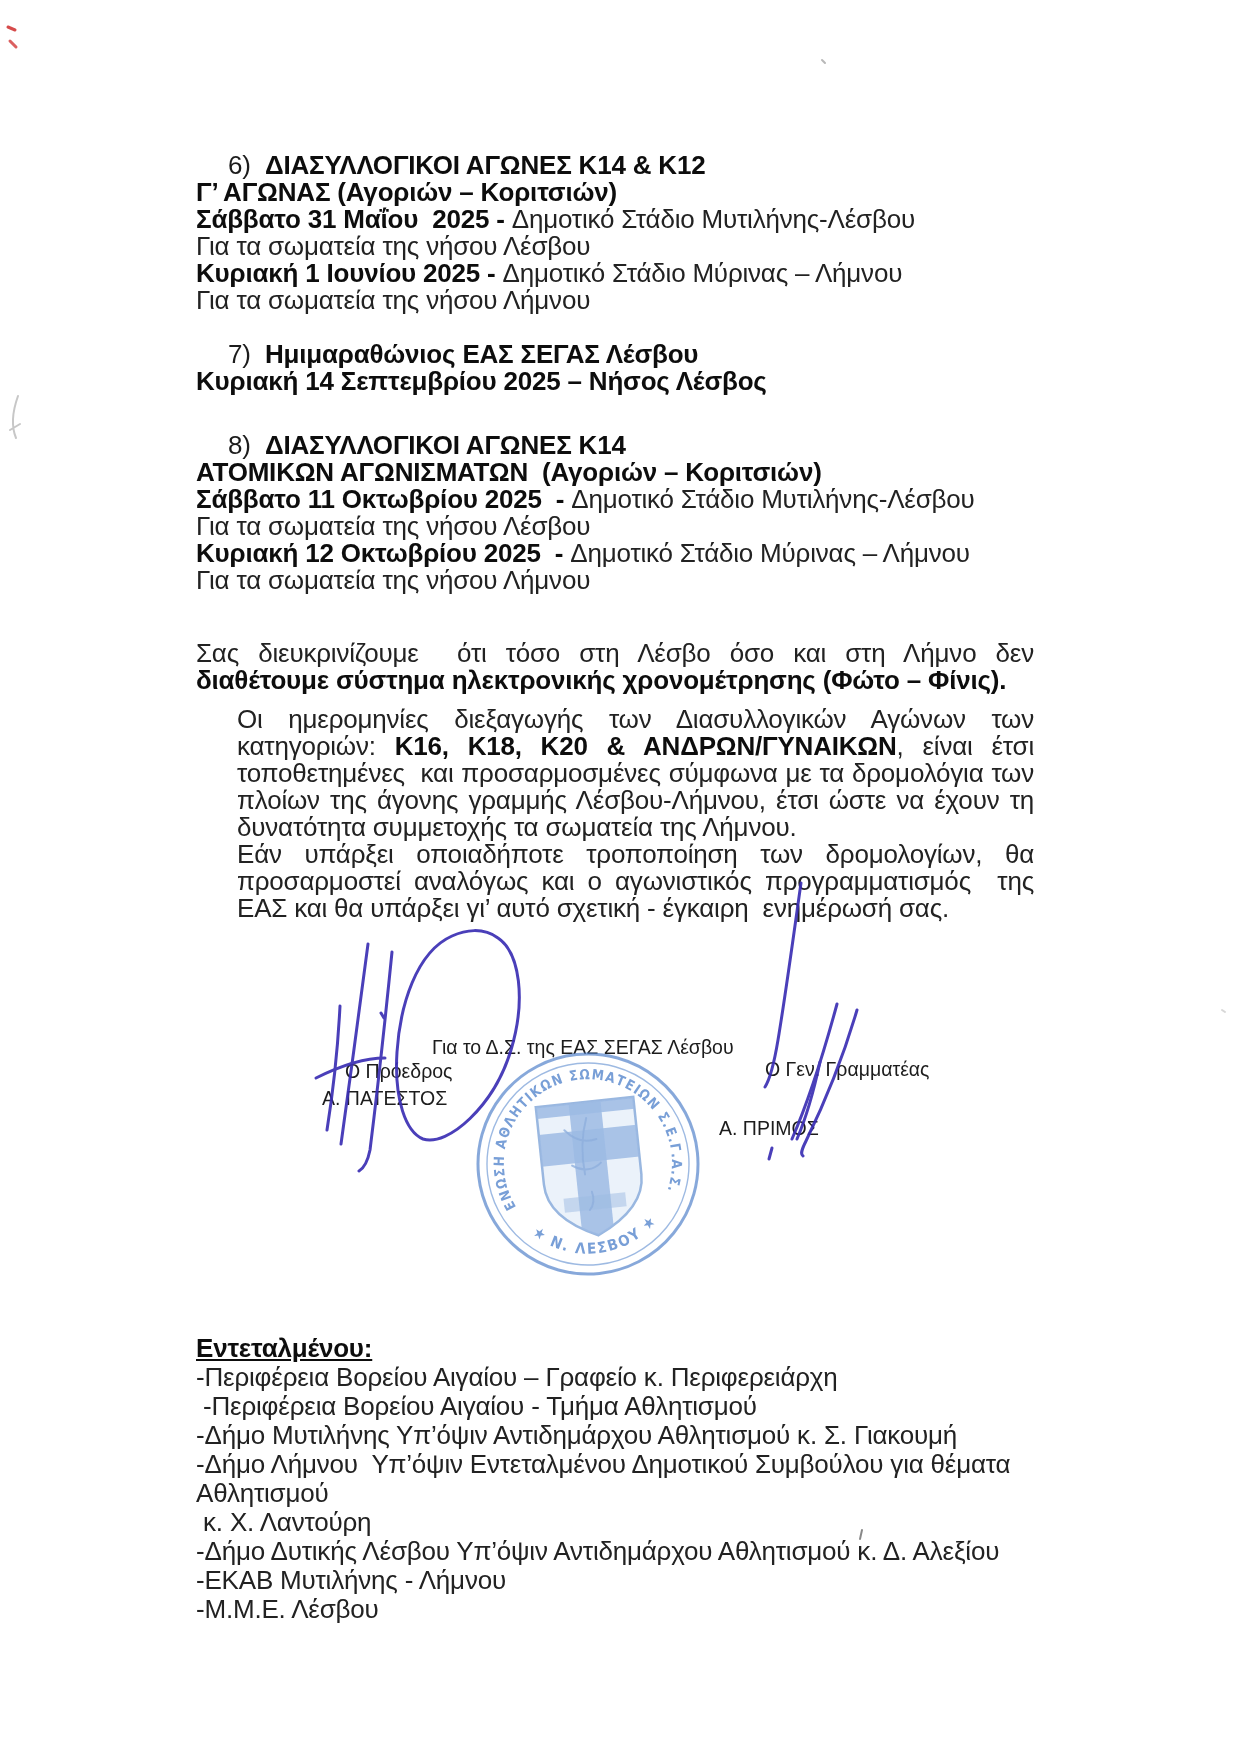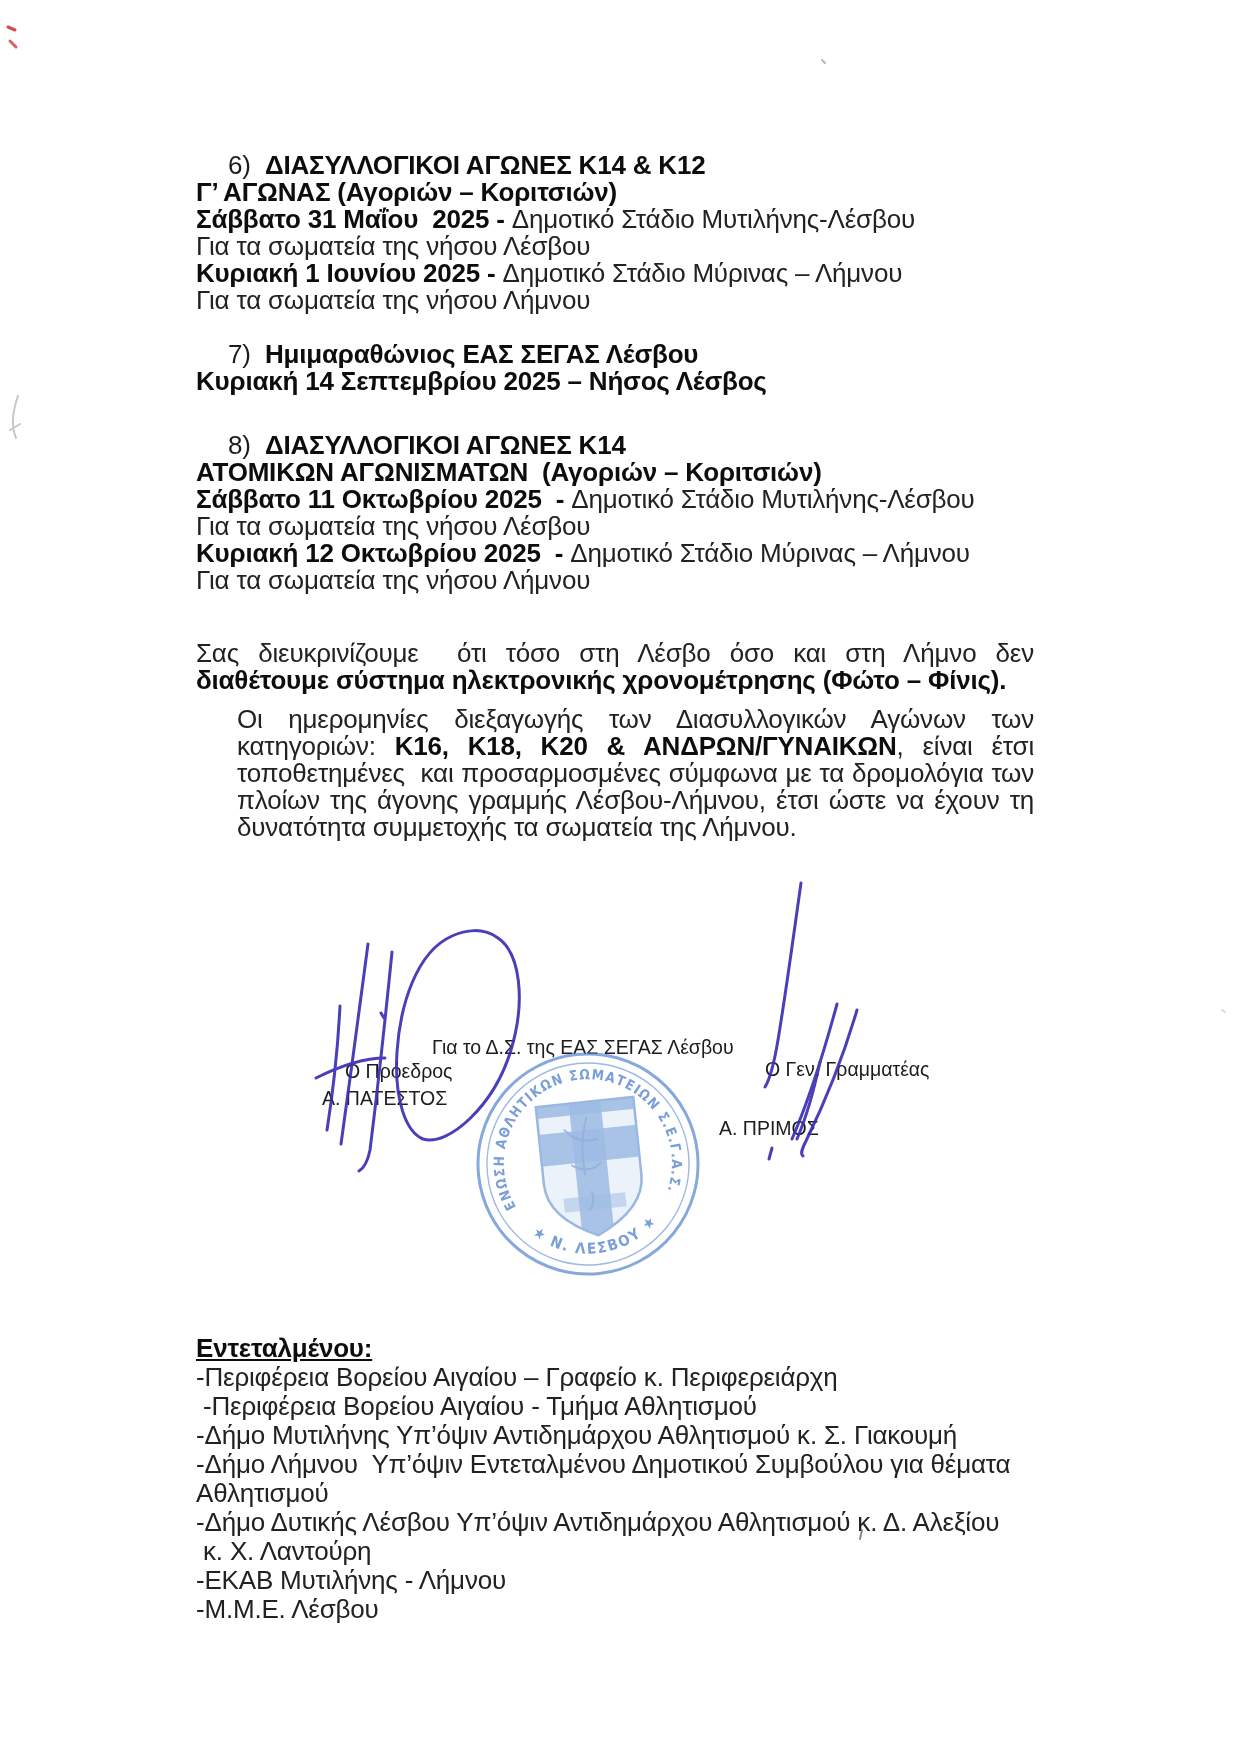--- a/index.html
+++ b/index.html
@@ -62,36 +62,37 @@
     <p><span class="b">Κυριακή 12 Οκτωβρίου 2025  - </span><span>Δημοτικό Στάδιο Μύρινας – Λήμνου</span></p>
     <p>Για τα σωματεία της νήσου Λήμνου</p>
   </section>
 
   <section class="block clar">
     <p><span>Σας διευκρινίζουμε  ότι τόσο στη Λέσβο όσο και στη Λήμνο δεν </span><span class="b">διαθέτουμε σύστημα ηλεκτρονικής χρονομέτρησης (Φώτο – Φίνις).</span></p>
   </section>
 
   <section class="block para">
     <p><span>Οι ημερομηνίες διεξαγωγής των Διασυλλογικών Αγώνων των κατηγοριών: </span><span class="b">Κ16, Κ18, Κ20 &amp; ΑΝΔΡΩΝ/ΓΥΝΑΙΚΩΝ</span><span>, είναι έτσι τοποθετημένες  και προσαρμοσμένες σύμφωνα με τα δρομολόγια των πλοίων της άγονης γραμμής Λέσβου-Λήμνου, έτσι ώστε να έχουν τη δυνατότητα συμμετοχής τα σωματεία της Λήμνου.</span></p>
+    <p>Εάν υπάρξει οποιαδήποτε τροποποίηση των δρομολογίων, θα προσαρμοστεί αναλόγως και ο αγωνιστικός προγραμματισμός  της ΕΑΣ και θα υπάρξει γι’ αυτό σχετική - έγκαιρη  ενημέρωσή σας.</p>
   </section>
 
   <p class="sig-abs" id="sig-for">Για το Δ.Σ. της ΕΑΣ ΣΕΓΑΣ Λέσβου</p>
   <p class="sig-abs" id="sig-left-role">Ο Πρόεδρος</p>
   <p class="sig-abs" id="sig-right-role">Ο Γεν. Γραμματέας</p>
   <p class="sig-abs" id="sig-left-name">Α. ΠΑΤΕΣΤΟΣ</p>
   <p class="sig-abs" id="sig-right-name">Α. ΠΡΙΜΟΣ</p>
 
   <section class="block dist">
     <p class="heading">Εντεταλμένου:</p>
     <p>-Περιφέρεια Βορείου Αιγαίου – Γραφείο κ. Περιφερειάρχη</p>
     <p> -Περιφέρεια Βορείου Αιγαίου - Τμήμα Αθλητισμού</p>
     <p>-Δήμο Μυτιλήνης Υπ’όψιν Αντιδημάρχου Αθλητισμού κ. Σ. Γιακουμή</p>
     <p>-Δήμο Λήμνου  Υπ’όψιν Εντεταλμένου Δημοτικού Συμβούλου για θέματα Αθλητισμού</p>
+    <p> κ. Χ. Λαντούρη</p>
     <p>-Δήμο Δυτικής Λέσβου Υπ’όψιν Αντιδημάρχου Αθλητισμού κ. Δ. Αλεξίου</p>
-    <p> κ. Χ. Λαντούρη</p>
     <p>-ΕΚΑΒ Μυτιλήνης - Λήμνου</p>
     <p>-Μ.Μ.Ε. Λέσβου</p>
   </section>
 
   <svg class="overlay" viewBox="0 0 1240 1753" xmlns="http://www.w3.org/2000/svg">
 
     <g fill="none" stroke-linecap="round">
       <path d="M 8 27 l 7 3" stroke="#cf2b2b" stroke-width="3" opacity="0.85"></path>
       <path d="M 10 41 l 6 6" stroke="#cf2b2b" stroke-width="3" opacity="0.75"></path>
       <path d="M 18 396 c -5 14 -7 30 -2 42 m -6 -8 l 10 -6" stroke="#b9b9b9" stroke-width="2" opacity="0.8"></path>

